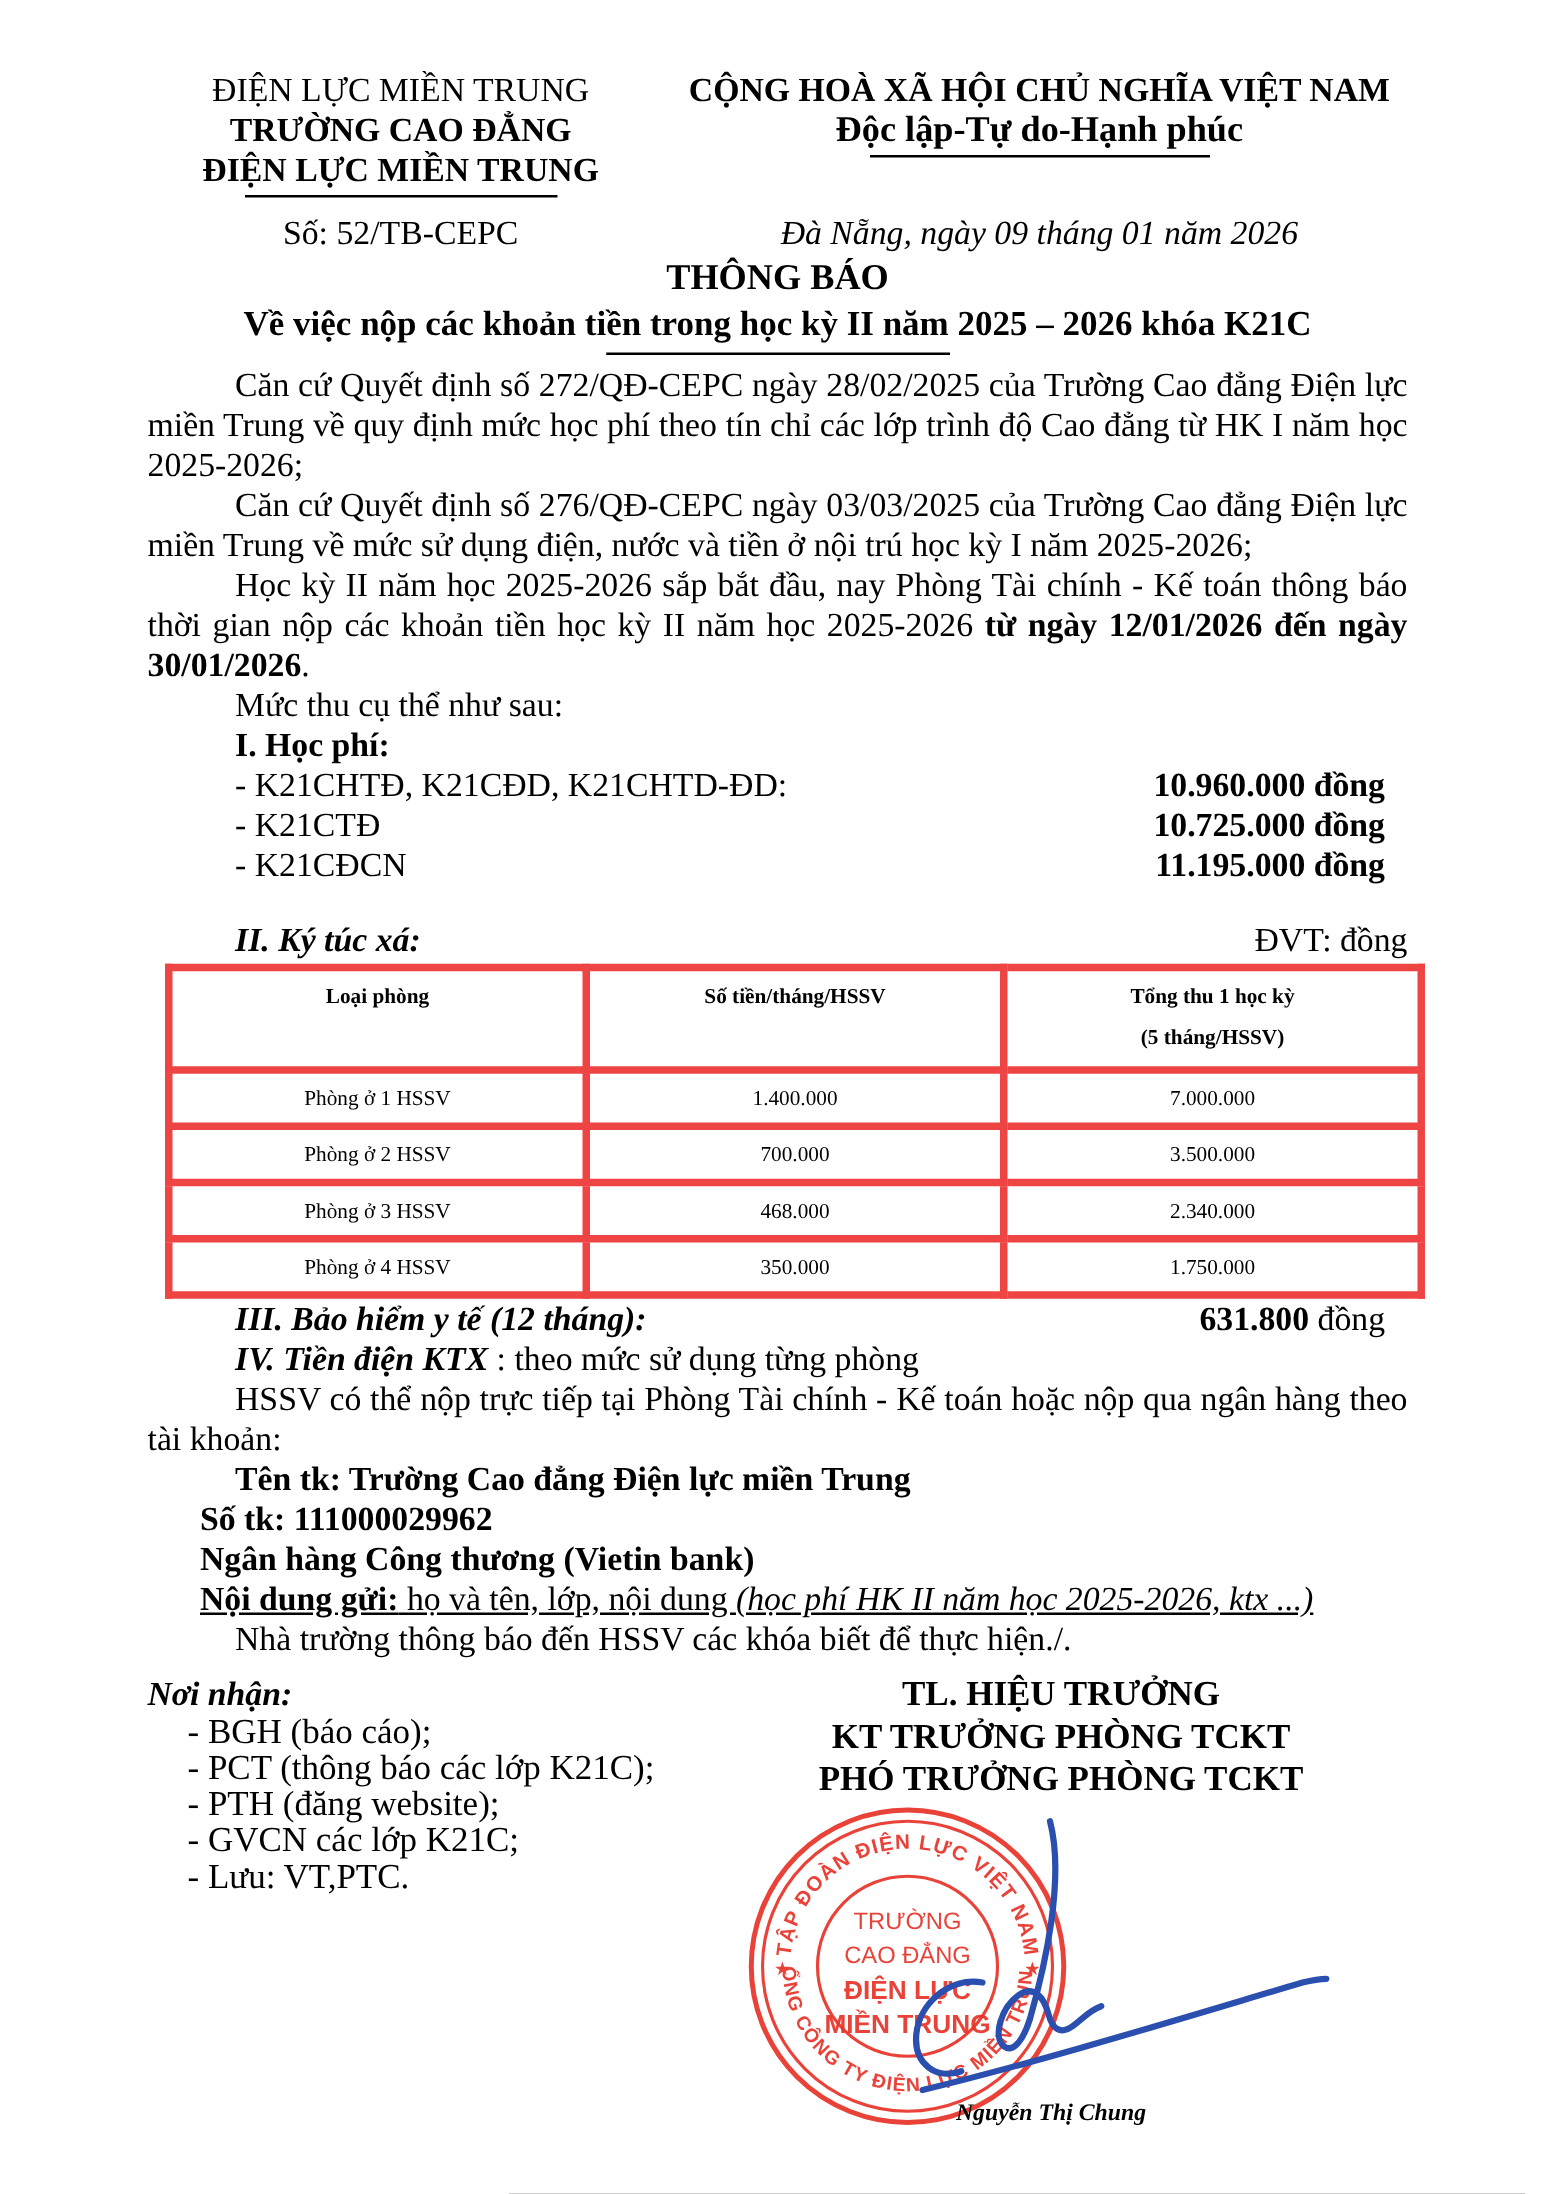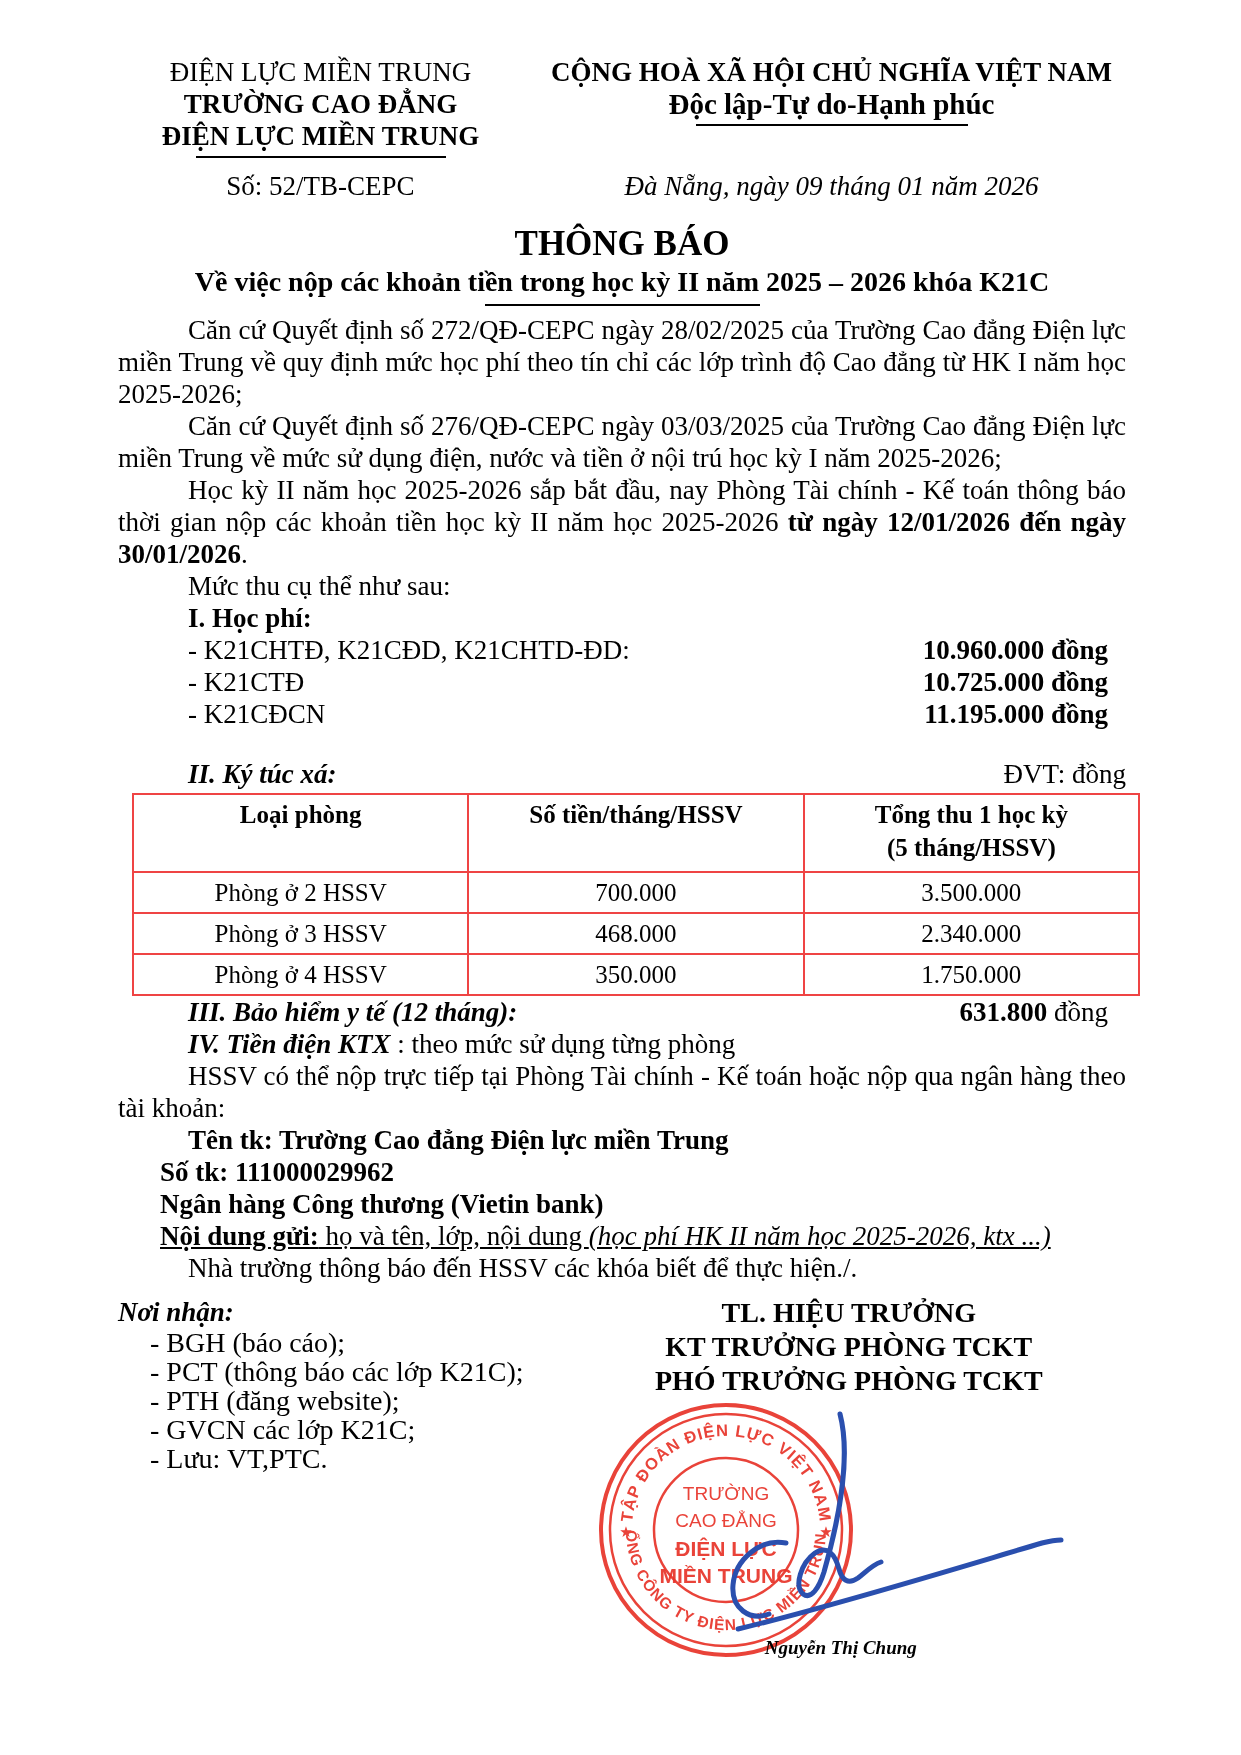--- a/index.html
+++ b/index.html
@@ -19,35 +19,35 @@
   .i{font-style:italic;}
   .bi{font-weight:bold;font-style:italic;}
   
   .hdr{display:flex;align-items:flex-start;}
   .hdr-left{width:405px;text-align:center;}
   .hdr-right{flex:1;text-align:center;padding-left:14px;}
   .u-line{border-bottom:2px solid #000;height:2px;margin:2px auto 0 auto;}
   .doc-no{margin-top:12px;}
   .dateline{margin-top:44px;font-style:italic;}
   
-  .title{margin-top:22px;font-size:35px;line-height:40px;font-weight:bold;text-align:center;}
+  .title{font-size:29px;line-height:40px;font-weight:bold;text-align:center;}
   .subtitle{font-size:28px;line-height:36px;font-weight:bold;text-align:center;}
   
   .para{text-align:justify;text-indent:70px;}
   .mt8{margin-top:8px;}
   .fee-row{position:relative;padding-left:70px;}
   .fee-amount{position:absolute;right:18px;top:0;font-weight:bold;}
   .sec-heading{font-weight:bold;padding-left:70px;}
   .sec2-line{position:relative;padding-left:70px;margin-top:28px;}
   .dvt{position:absolute;right:0;top:0;font-weight:normal;font-style:normal;}
   
   table.ktx{border-collapse:collapse;width:100%;margin:3px 0 0 14px;table-layout:fixed;}
   table.ktx th,table.ktx td{
-    border:2px solid #ef4444;text-align:center;vertical-align:top;
-    padding:3px 4px;font-size:25px;line-height:33px;
+    border:6px solid #ef4444;text-align:center;vertical-align:top;
+    padding:3px 4px;font-size:17px;line-height:33px;
   }
   table.ktx th{font-weight:bold;height:70px;}
   table.ktx td{height:31px;}
   
   .pay-line{padding-left:42px;font-weight:bold;}
   .pay-line.indent-more{padding-left:70px;}
   
   .footer{display:flex;margin-top:12px;}
   .f-left{width:45%;}
   .f-right{width:55%;text-align:center;position:relative;}
@@ -109,20 +109,25 @@
   </div>
   <table class="ktx">
     <thead>
       <tr>
         <th>Loại phòng</th>
         <th>Số tiền/tháng/HSSV</th>
         <th><span>Tổng thu 1 học kỳ</span><br><span>(5 tháng/HSSV)</span></th>
       </tr>
     </thead>
     <tbody>
+      <tr>
+        <td>Phòng ở 1 HSSV</td>
+        <td>1.400.000</td>
+        <td>7.000.000</td>
+      </tr>
       <tr>
         <td>Phòng ở 2 HSSV</td>
         <td>700.000</td>
         <td>3.500.000</td>
       </tr>
       <tr>
         <td>Phòng ở 3 HSSV</td>
         <td>468.000</td>
         <td>2.340.000</td>
       </tr>

